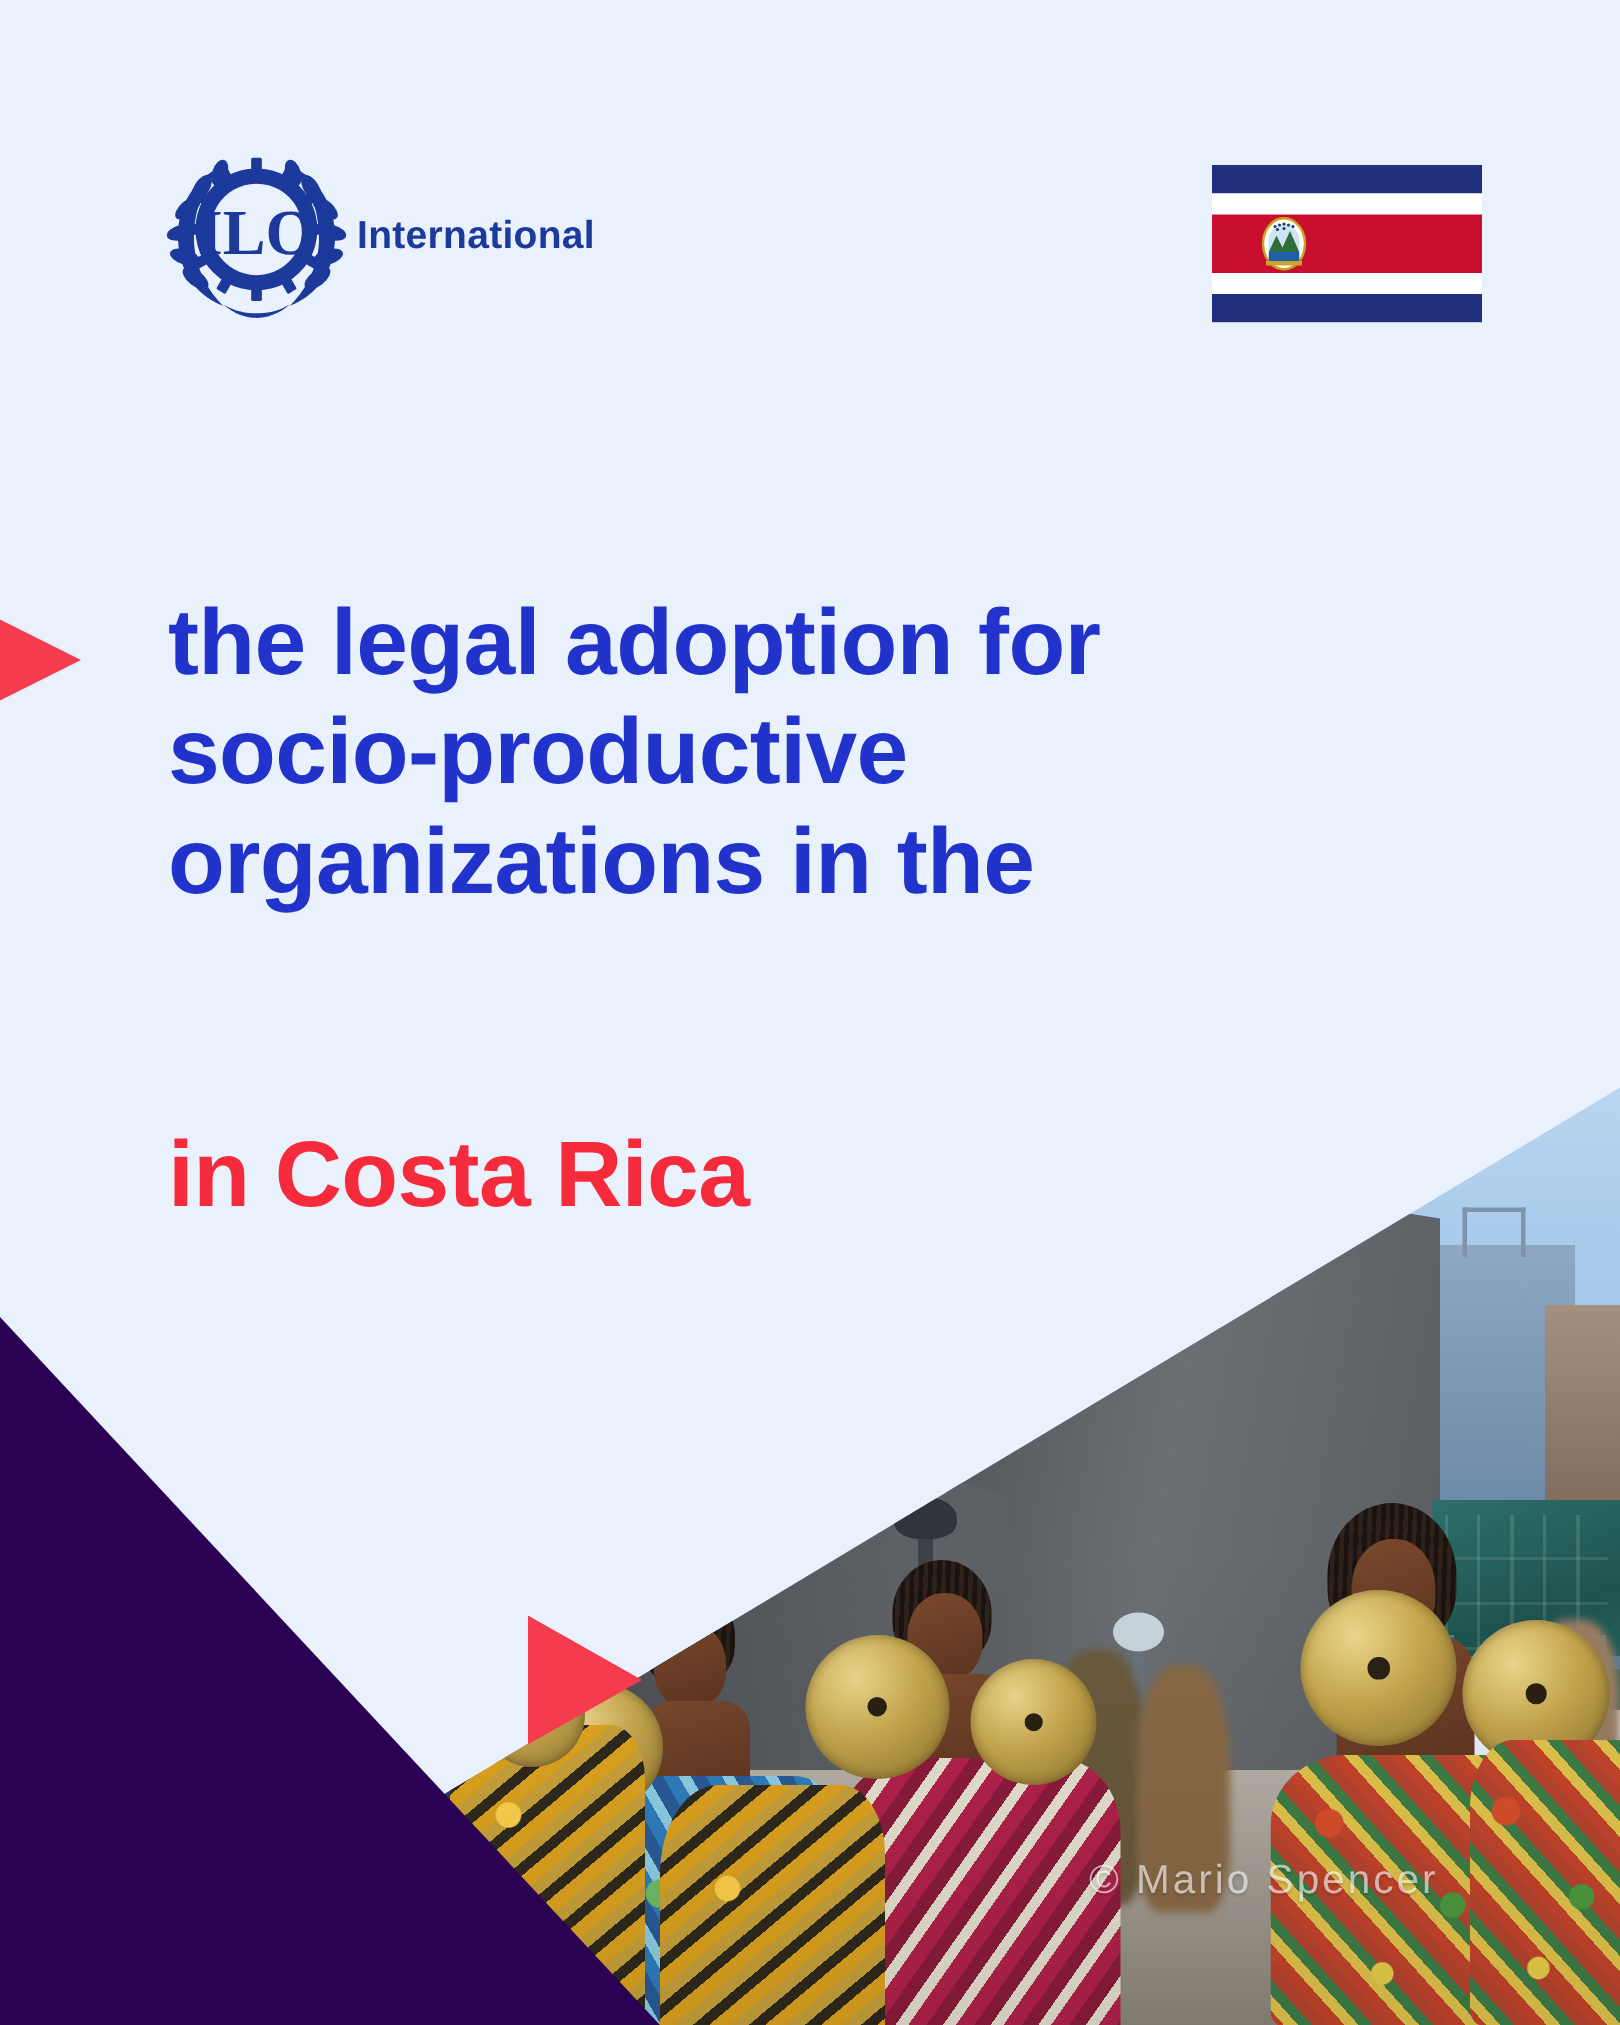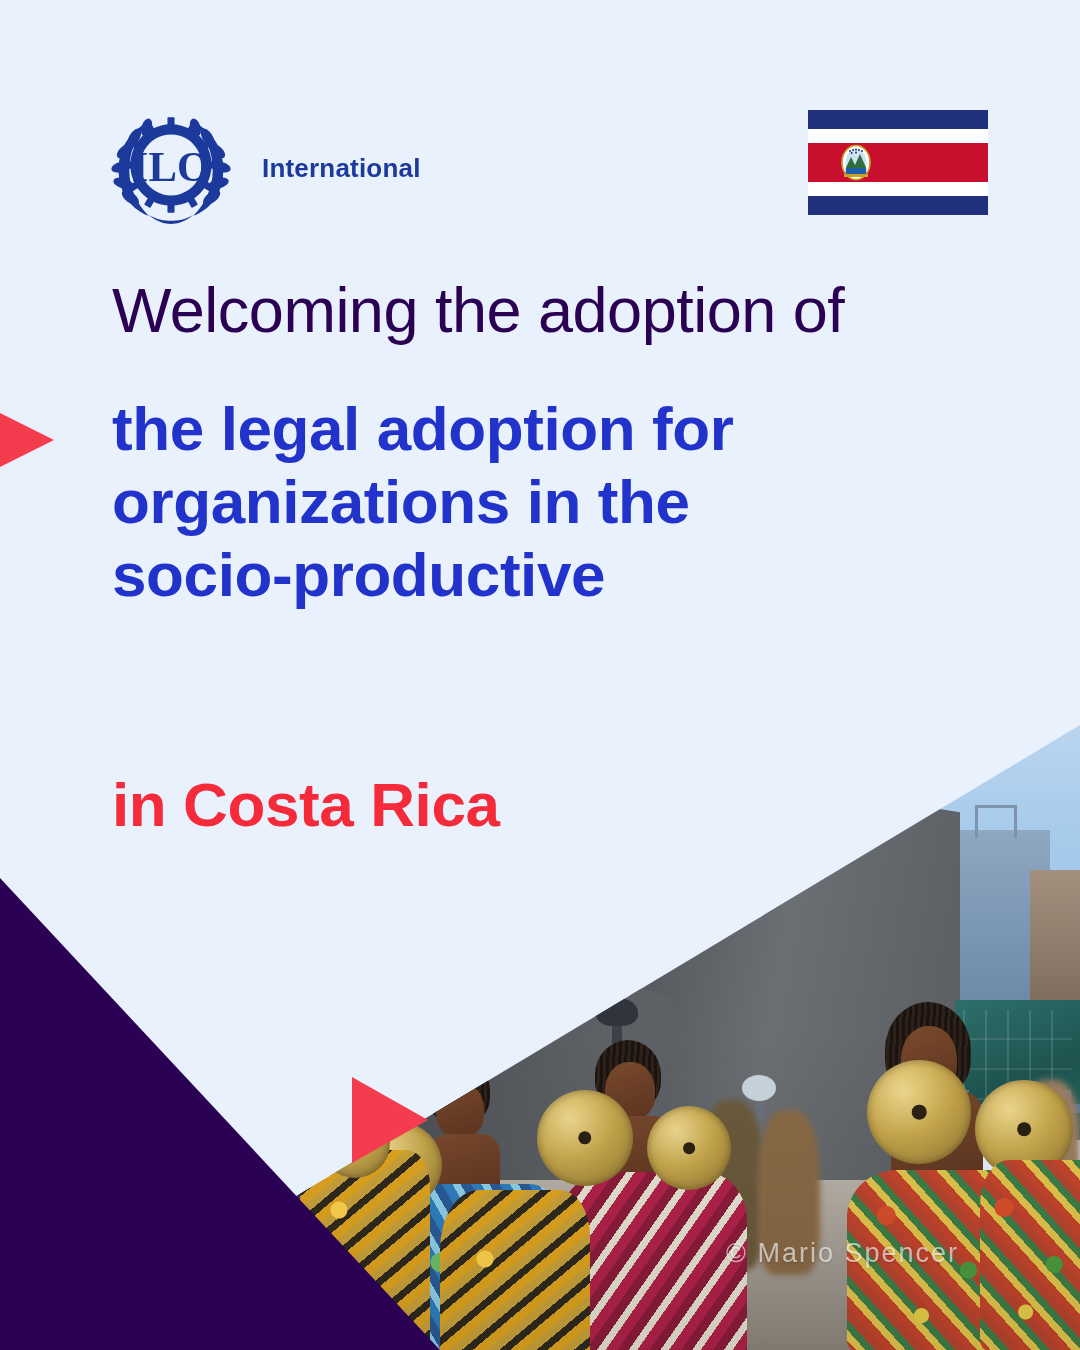--- a/index.html
+++ b/index.html
@@ -194,21 +194,21 @@
     left: -18px; top: 404px;
     width: 72px; height: 72px;
     background: #f53b4e;
     clip-path: polygon(0 0, 100% 50%, 0 100%);
   }
 
   
   .logo-block {
     position: absolute;
     left: 110px; top: 98px;
-    display: flex; align-items: center; gap: 30px; margin-top: 12px;
+    display: flex; align-items: center; gap: 6px;
   }
   .ilo-mark { width: 122px; height: 116px; display:block; }
   .ilo-words {
     color: #1b3a9c;
     font-size: 26px;
     font-weight: 700;
     line-height: 1.18;
     letter-spacing: .2px;
   }
 
@@ -242,21 +242,20 @@
   }
   .headline span { display:block; white-space: nowrap; }
   .country {
     position: absolute;
     left: 112px; top: 748px;
     font-size: 62px;
     font-weight: 700;
     color: #f52b3c;
     letter-spacing: -0.4px;
     white-space: nowrap;
-    margin-top: 21px;
   }
 </style>
 </head>
 <body>
 
 <div id="canvas">
 
   <div class="photo-wrap">
     <div class="photo">
       <div class="sky"></div>
@@ -400,23 +399,22 @@
           <circle cx="54" cy="41" r="1"></circle>
         <circle cx="45" cy="40" r="1"></circle>
           <circle cx="51" cy="40" r="1"></circle>
           <circle cx="48" cy="42.4" r="1"></circle>
         <circle cx="43.6" cy="43" r="1"></circle>
       </g>
       <rect x="36" y="64" width="24" height="3" fill="#c9a227"></rect>
     </g>
   </svg>
 
-  <div class="kicker">Welcoming the adoption of</div>
 
   <div class="headline">
     <span>the legal adoption for</span>
+    <span>socio-productive</span>
     <span>organizations in the</span>
-    <span>socio-productive</span>
   </div>
 
   <div class="country">in Costa Rica</div>
 
 </div>
 
 </body></html>

